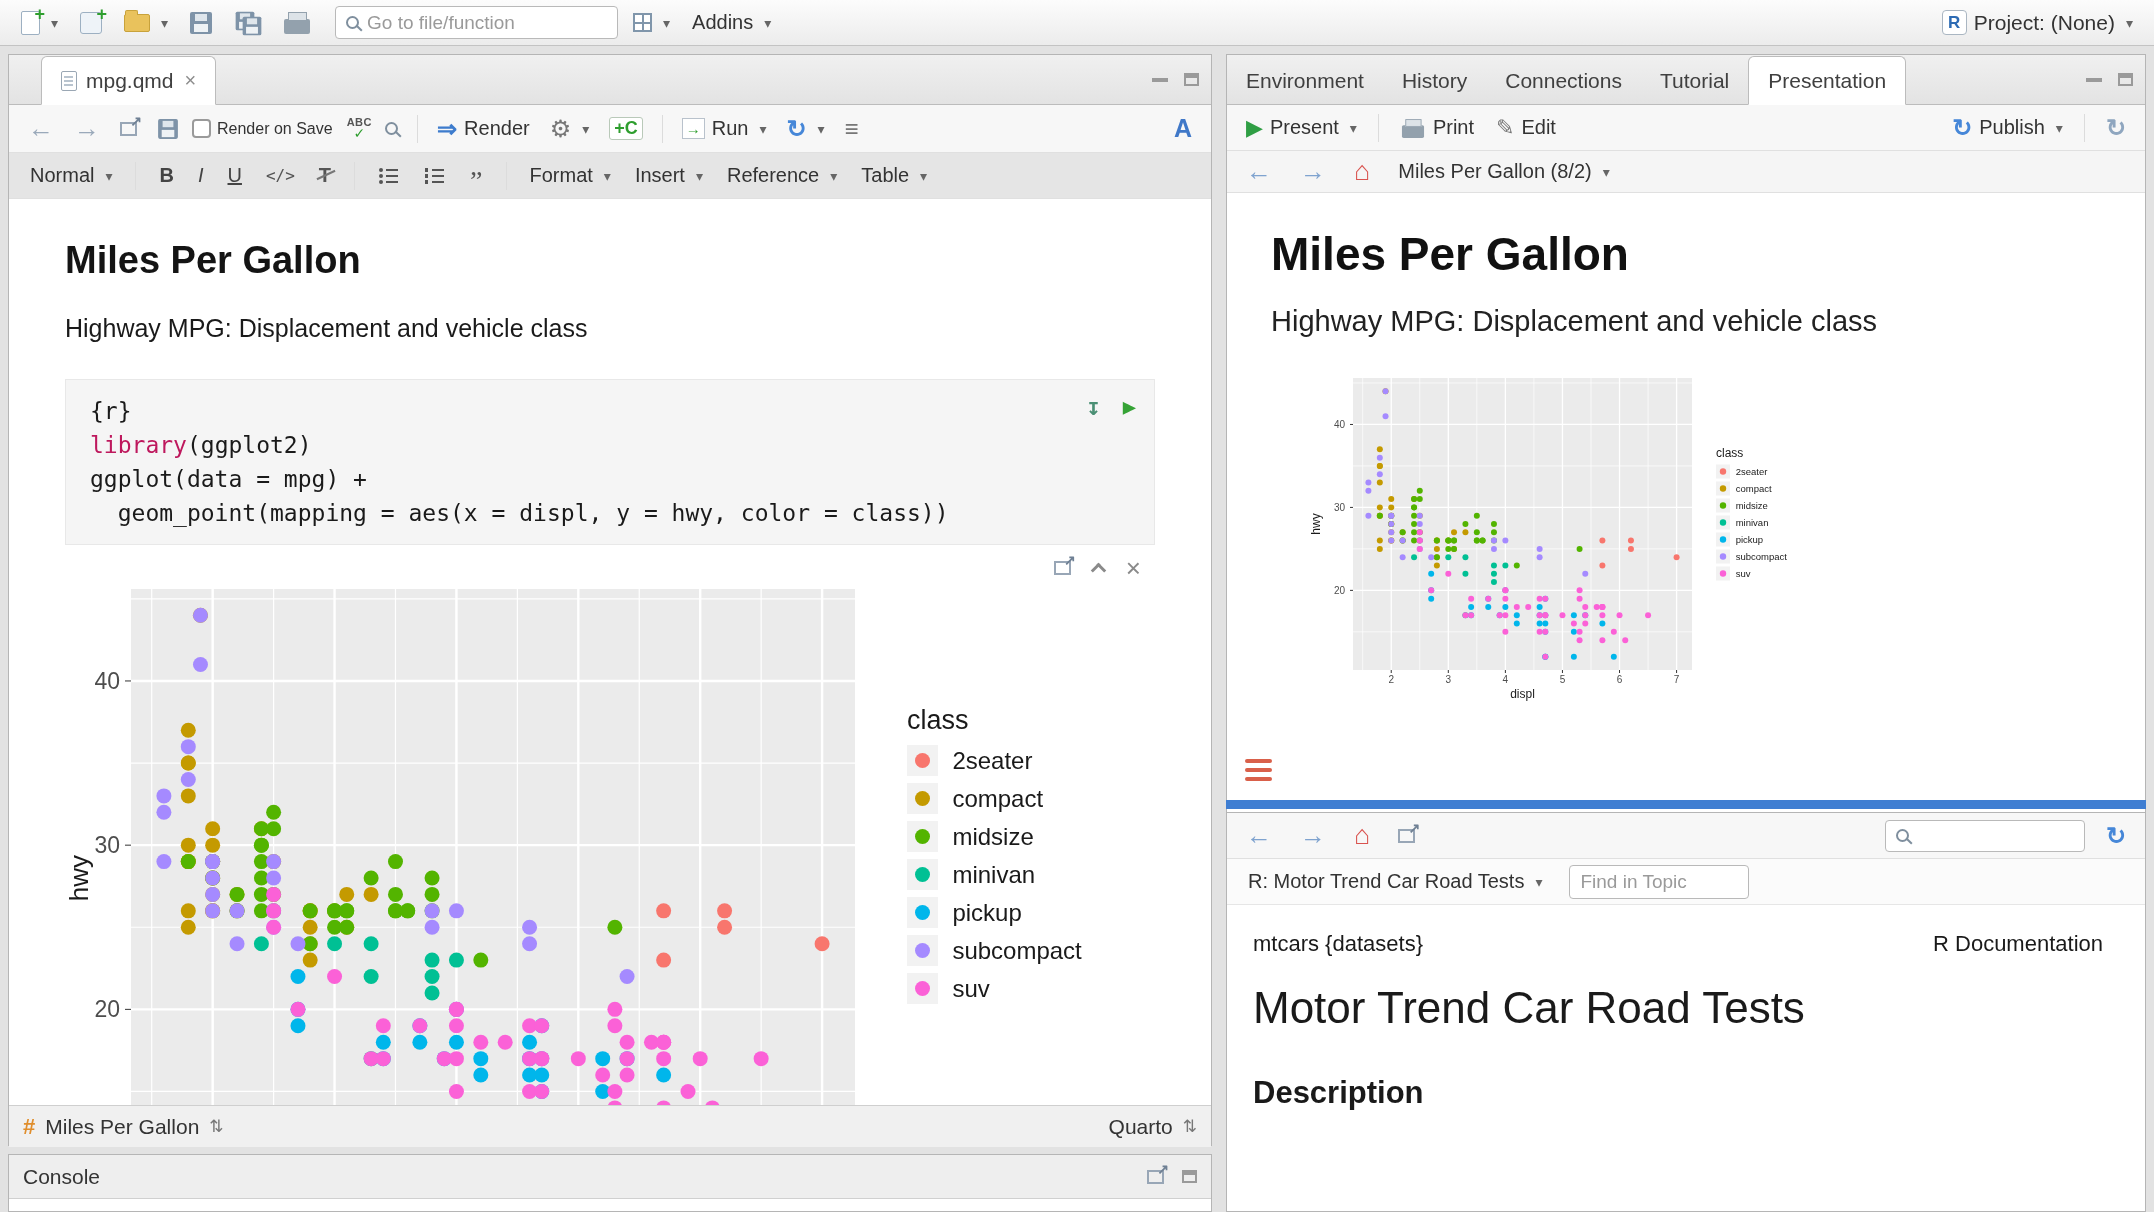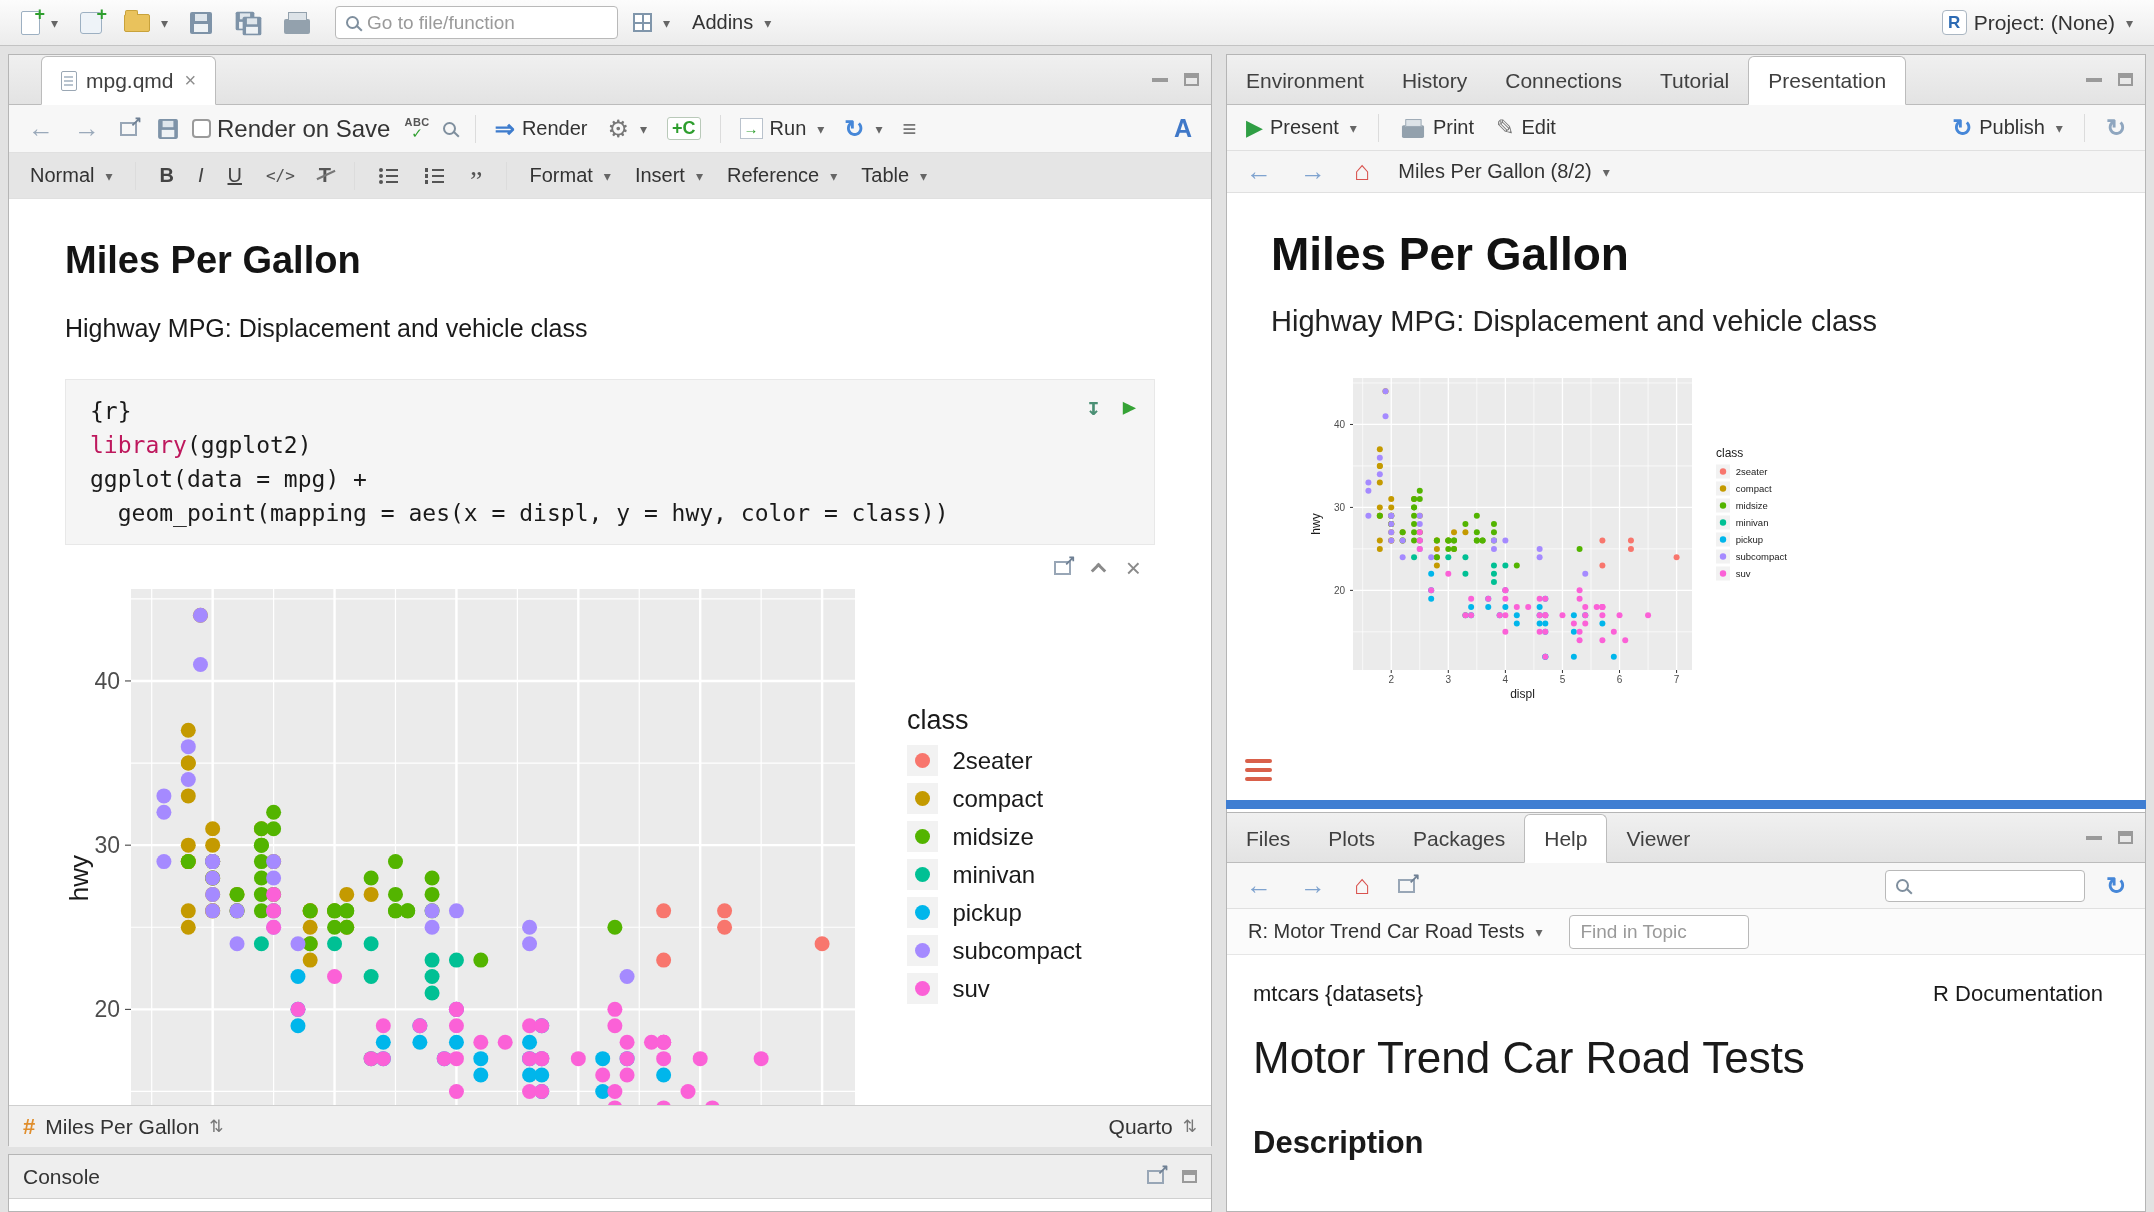--- a/index.html
+++ b/index.html
@@ -184,21 +184,21 @@
     <button class="ib">
         <span class="navarrow">→</span>
       </button>
     <button class="ib">
         <span class="popicon"></span>
       </button>
     <button class="ib">
         <span class="floppy" style="transform:scale(.9)"></span>
       </button>
     <span class="cb"></span>
-    <span style="font-size:24px">Render on Save</span>
+    <span style="font-size:16px">Render on Save</span>
     <span class="abcwrap" style="margin-left:8px">
         <span class="abctxt">ABC</span>
         <span class="abcchk">✓</span>
       </span>
     <button class="ib">
         <span class="mag"></span>
       </button>
     <div class="sep"></div>
     <button class="ib">
         <span class="rendericon">⇒</span>
@@ -888,41 +888,20 @@
         <div></div>
         <div></div>
         <div></div>
       </div>
   </div>
 </div>
 
 <div class="bluebar"></div>
 
 <div class="pane" style="left:1226px;top:812px;width:920px;height:400px">
-  <div class="tabstrip">
-    <div class="tab">
-        <span>Files</span>
-      </div>
-    <div class="tab">
-        <span>Plots</span>
-      </div>
-    <div class="tab">
-        <span>Packages</span>
-      </div>
-    <div class="tab active">
-        <span>Help</span>
-      </div>
-    <div class="tab">
-        <span>Viewer</span>
-      </div>
-    <div class="winbtns">
-      <span class="minicon"></span>
-      <span class="maxicon"></span>
-    </div>
-  </div>
   <div class="helptools">
     <button class="ib">
         <span class="navarrow blue">←</span>
       </button>
     <button class="ib">
         <span class="navarrow blue">→</span>
       </button>
     <button class="ib">
         <span class="homeicon">⌂</span>
       </button>

